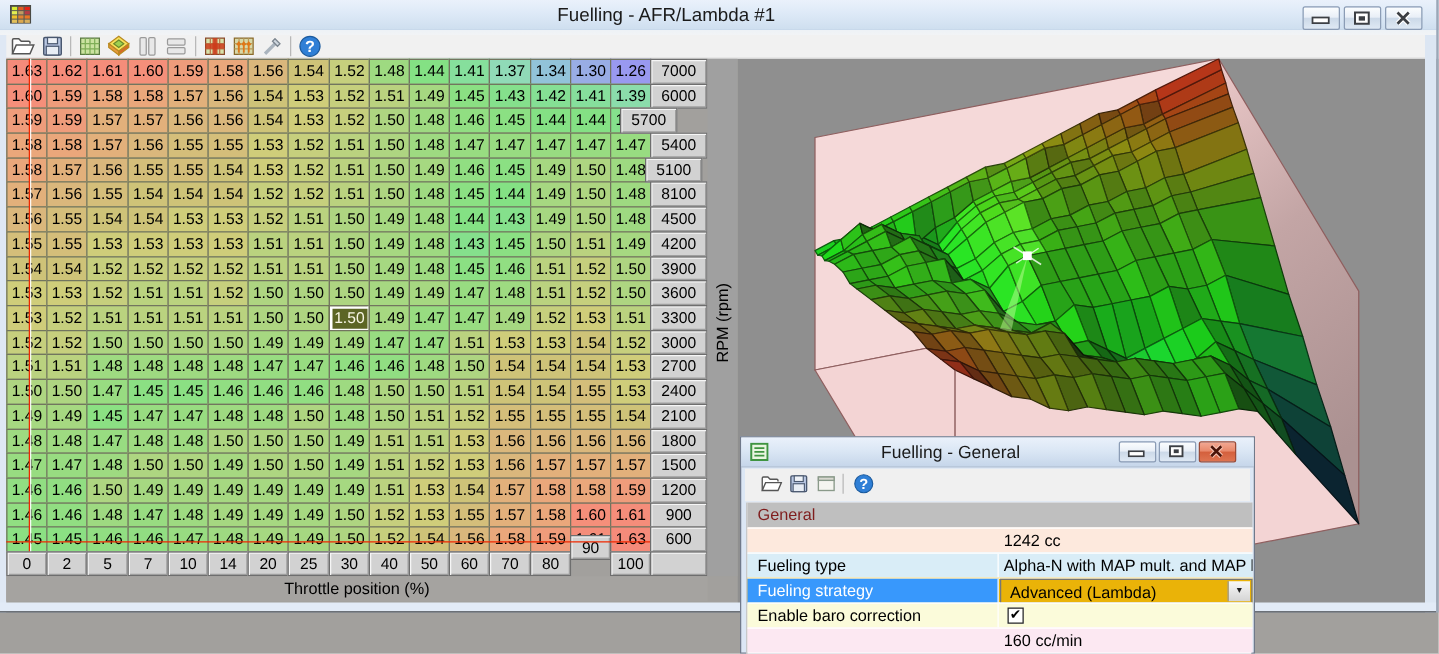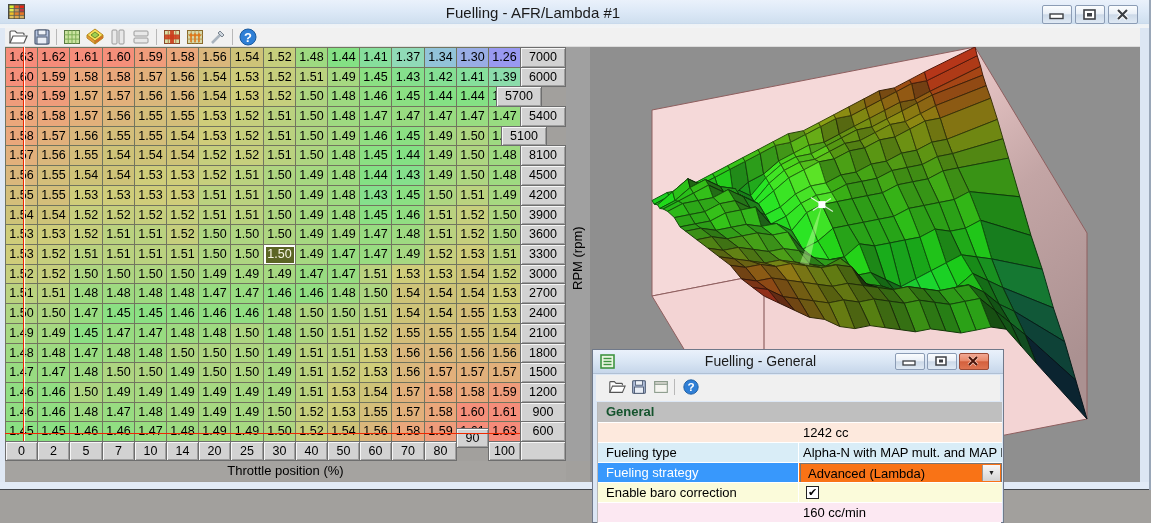--- a/index.html
+++ b/index.html
@@ -753,21 +753,21 @@
 <div class="c" style="left:327px;top:421px;width:33px;height:21px;background:#cec378">1.54</div>
 <div class="c" style="left:359px;top:421px;width:33px;height:21px;background:#dab77c">1.56</div>
 <div class="c" style="left:391px;top:421px;width:34px;height:21px;background:#eaa77b">1.58</div>
 <div class="c" style="left:424px;top:421px;width:33px;height:21px;background:#ef9c7b">1.59</div>
 <div class="c" style="left:456px;top:421px;width:33px;height:21px;background:#f58d7a">1.61</div>
 <div class="c" style="left:488px;top:421px;width:33px;height:21px;background:#f58b7a">1.63</div>
 <div class="g" style="left:520px;top:47px;width:46px;height:21px">7000</div>
 <div class="g" style="left:520px;top:67px;width:46px;height:20px">6000</div>
 <div class="g" style="left:496px;top:86px;width:46px;height:21px">5700</div>
 <div class="g" style="left:520px;top:106px;width:46px;height:21px">5400</div>
-<div class="g" style="left:501px;top:126px;width:46px;height:20px">5100</div>
+<div class="g" style="left:516px;top:126px;width:46px;height:20px">5100</div>
 <div class="g" style="left:520px;top:145px;width:46px;height:21px">8100</div>
 <div class="g" style="left:520px;top:165px;width:46px;height:21px">4500</div>
 <div class="g" style="left:520px;top:185px;width:46px;height:21px">4200</div>
 <div class="g" style="left:520px;top:205px;width:46px;height:20px">3900</div>
 <div class="g" style="left:520px;top:224px;width:46px;height:21px">3600</div>
 <div class="g" style="left:520px;top:244px;width:46px;height:21px">3300</div>
 <div class="g" style="left:520px;top:264px;width:46px;height:20px">3000</div>
 <div class="g" style="left:520px;top:283px;width:46px;height:21px">2700</div>
 <div class="g" style="left:520px;top:303px;width:46px;height:21px">2400</div>
 <div class="g" style="left:520px;top:323px;width:46px;height:21px">2100</div>
@@ -847,30 +847,30 @@
         </svg>
         <i class="sep" style="left:78px"></i>
         <svg class="di" style="left:86px" width="18" height="18" viewBox="0 0 20 20">
           <circle cx="10" cy="10" r="8" fill="#2f7fd6" stroke="#1a5a9e"></circle>
           <circle cx="10" cy="10" r="8" fill="url(#hb)"></circle>
           <text x="10" y="14.5" font-size="13" font-weight="bold" fill="#fff" text-anchor="middle" font-family="Liberation Sans">?</text>
         </svg>
       </div>
     <div id="dlgbody">
       <div class="drow" style="top:0;background:#bfbfbf;border-top:none">
-          <div class="dlab" style="color:#14532d;font-weight:bold;border-right:none">General</div>
+          <div class="dlab" style="color:#7f1d1d;font-weight:normal;border-right:none">General</div>
         </div>
       <div class="drow" style="top:20px;background:#fde9dd">
           <div class="dval">1242 cc</div>
         </div>
       <div class="drow" style="top:40px;background:#d9edf7">
           <div class="dlab">Fueling type</div>
           <div class="dval">Alpha-N with MAP mult. and MAP b</div>
         </div>
-      <div class="drow" style="top:60px;background:#f97316">
+      <div class="drow" style="top:60px;background:#eab308">
           <div class="dlab" style="background:#3898fc;color:#fff">Fueling strategy</div>
           <div class="dval" style="border:1px solid #777;padding-left:7px">Advanced (Lambda)
         <span style="position:absolute;right:1px;top:1px;width:18px;height:16px;background:linear-gradient(#f8f8f8,#d4d4d4);border-left:1px solid #999;text-align:center;line-height:16px;font-size:7px;color:#222">▼</span></div>
         </div>
       <div class="drow" style="top:80px;background:#fbfbda">
           <div class="dlab">Enable baro correction</div>
           <div class="dval">
             <span style="position:absolute;left:6px;top:3px;width:13px;height:13px;background:#fff;border:1.5px solid #222;font-size:11px;line-height:11px;text-align:center">✔</span>
           </div>
         </div>

